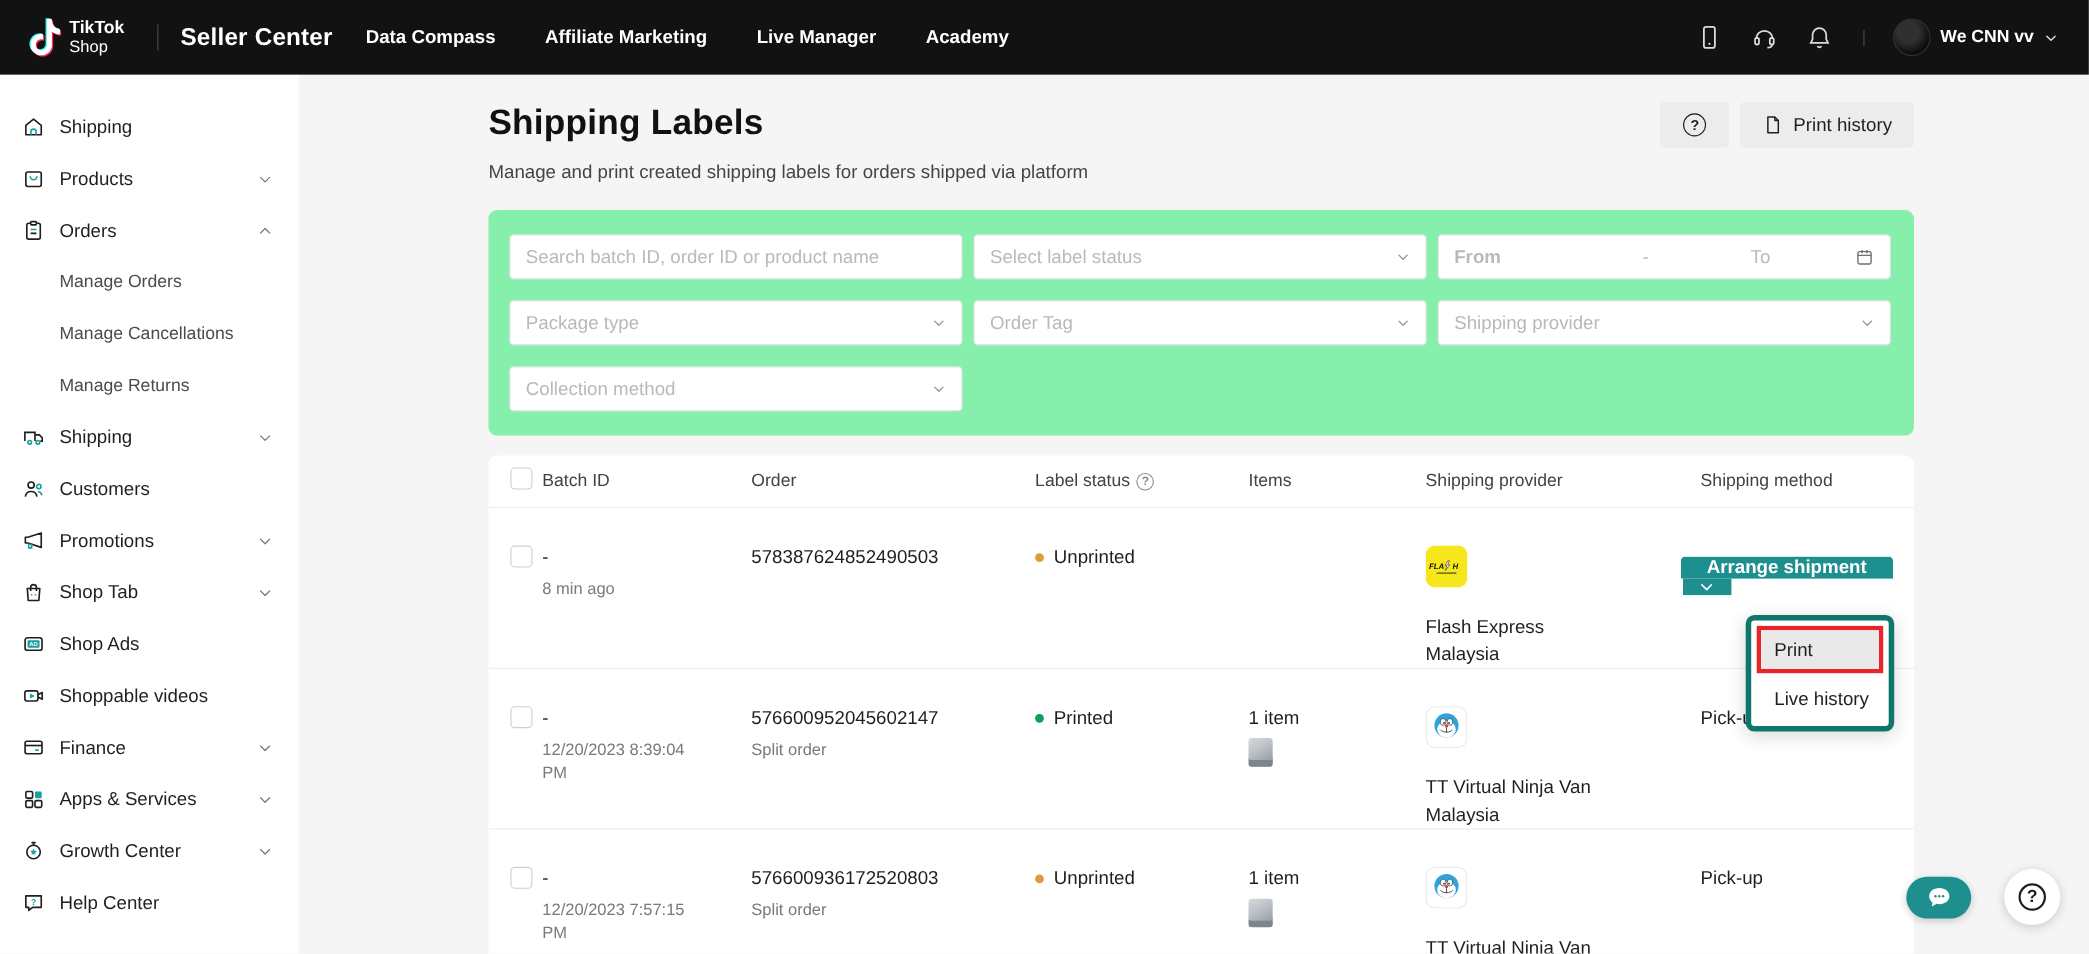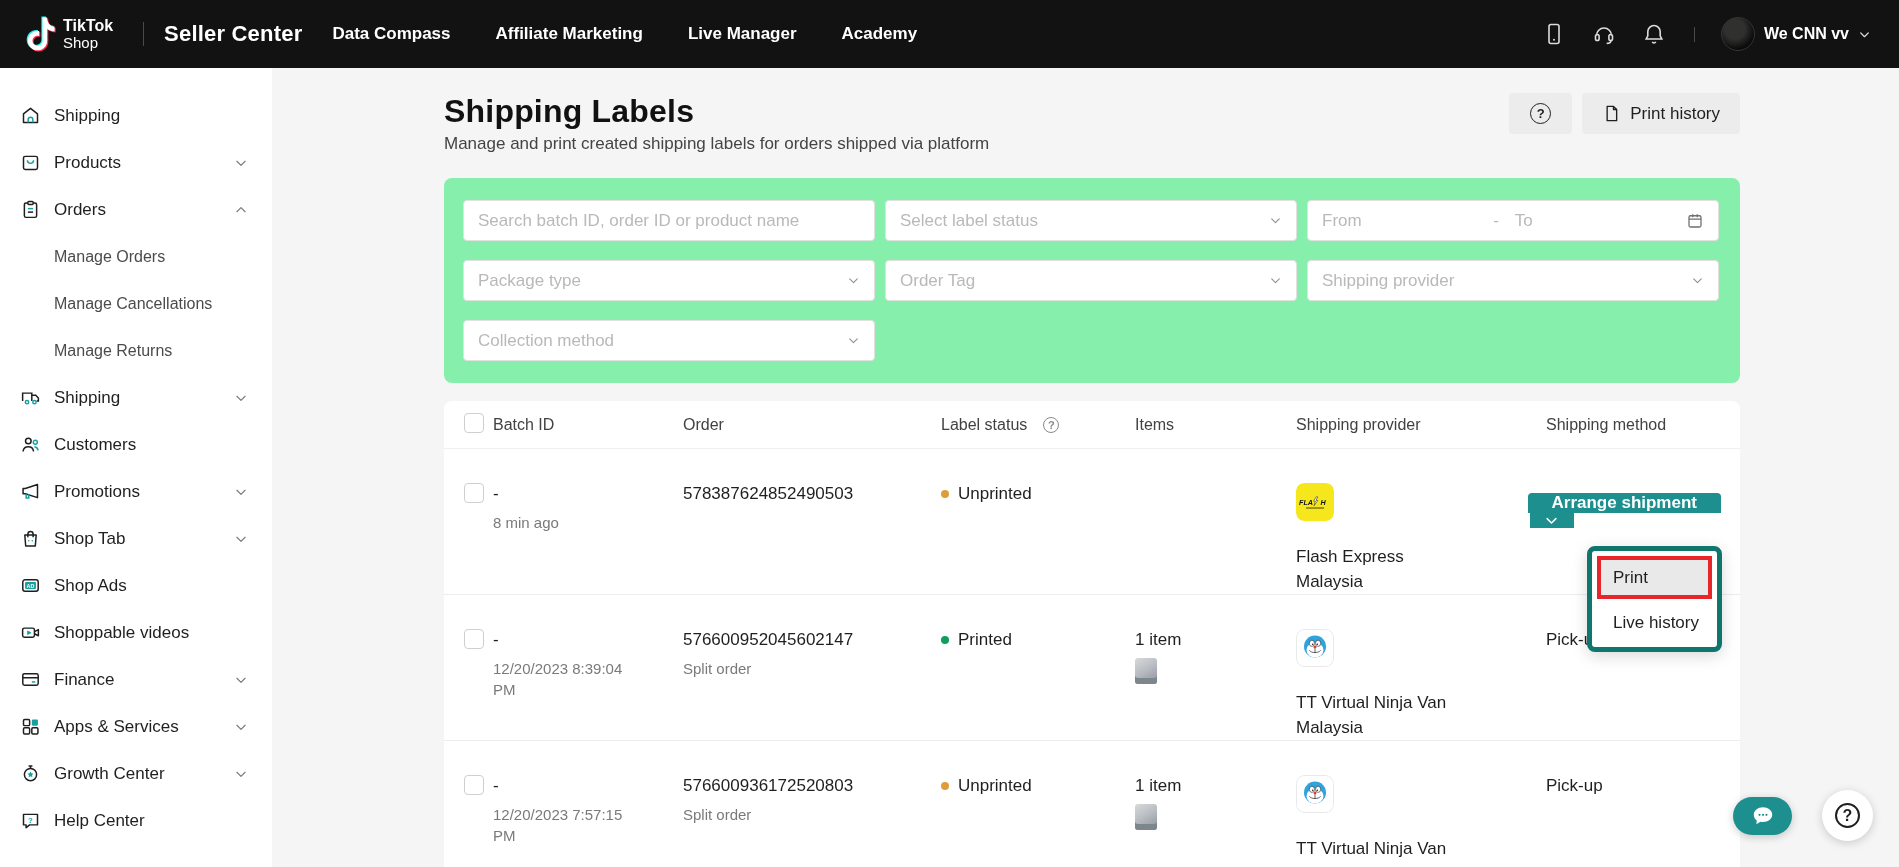--- a/index.html
+++ b/index.html
@@ -33,38 +33,38 @@
   .main { flex:1; background:#F5F5F5; position:relative; overflow:hidden; }
   .content { width:1296px; margin-left:172px; }
 
   
   .page-head { display:flex; justify-content:space-between; align-items:flex-start; padding-top:25px; }
   .page-title { font-size:32px; font-weight:700; color:#111; letter-spacing:.2px; }
   .head-buttons { display:flex; gap:10px; }
   .btn-gray { height:41px; background:#ececec; border:none; border-radius:4px; display:flex; align-items:center; justify-content:center; padding:0 20px; font-size:17px; color:#1f1f1f; cursor:pointer; font-family:inherit; gap:9px; }
   .btn-help { width:63px; padding:0; }
   .q-ic { width:21px; height:21px; border:1.7px solid #1f1f1f; border-radius:50%; display:flex; align-items:center; justify-content:center; font-size:13px; font-weight:700; line-height:1; }
-  .subtitle { font-size:17px; color:#444; }
+  .subtitle { margin-top:13px; font-size:17px; color:#444; }
 
   
   .filter-card { margin-top:24px; width:1296px; background:#86efac; border-radius:8px; padding:22px 19px; display:flex; flex-wrap:wrap; gap:19px 10px; }
   .field { width:412px; height:41px; border:1px solid #e1e1e1; border-radius:4px; background:#fff; display:flex; align-items:center; padding:0 14px; font-size:17px; color:#b9b9b9; cursor:pointer; }
   .field input { border:none; outline:none; width:100%; font-size:17px; font-family:inherit; color:#1f1f1f; background:transparent; }
   .field input::placeholder { color:#b9b9b9; }
   .field .sel-chev { margin-left:auto; }
-  .date-field .df-from { flex:1; }
-  .date-field .df-to { flex:1; margin-left:16px; }
+  .date-field .df-from { flex:1;font-weight:bold; }
+  .date-field .df-to { flex:1; margin-left:16px;text-align:center; }
   .date-field .df-sep { color:#b9b9b9; }
 
   
   .table-card { margin-top:18px; width:1296px; background:#fff; border-radius:8px 8px 0 0; min-height:460px; }
   .t-header { display:grid; grid-template-columns:49px 190px 258px 194px 161px 250px 194px; height:48px; align-items:center; font-size:16px; color:#424242; border-bottom:1px solid #f0f0f0; }
   .cb { width:20px; height:20px; border:1.5px solid #cfcfcf; border-radius:4px; background:#fff; display:inline-block; cursor:pointer; }
   .cb-cell { padding-left:20px; }
-  .hd-label { display:flex; align-items:center; gap:16px; }
+  .hd-label { display:flex; align-items:center; gap:6px; }
   .t-row { display:grid; grid-template-columns:49px 190px 258px 194px 161px 250px 194px; align-items:start; position:relative; border-bottom:1px solid #ededed; padding:34px 0 0 0; }
   .r1 { min-height:109px; } .r2 { min-height:134px; } .r3 { min-height:133px; } .r4 { min-height:130px; border-bottom:none; }
   .batch-dash, .order-id, .status, .items-count, .method { font-size:17px; color:#1f1f1f; line-height:21px; }
   .batch-time, .order-note { margin-top:8px; font-size:15px; color:#7a7a7a; line-height:21px; max-width:140px; }
   .batch-time:empty, .order-note:empty, .items-count:empty { display:none; }
   .status { display:flex; align-items:center; }
   .dot { width:8px; height:8px; border-radius:50%; margin-right:9px; flex:none; }
   .thumb { width:22px; height:26px; border-radius:3px; margin-top:8px; background:linear-gradient(150deg,#d9d9d9 0%,#b9bec4 45%,#8e9298 100%); box-shadow:inset 0 -6px 0 #7d858d; }
   .provider { display:flex; gap:23px;flex-direction:column; }
   .p-logo { width:38px; height:38px; border-radius:8px; flex:none; display:block; }

